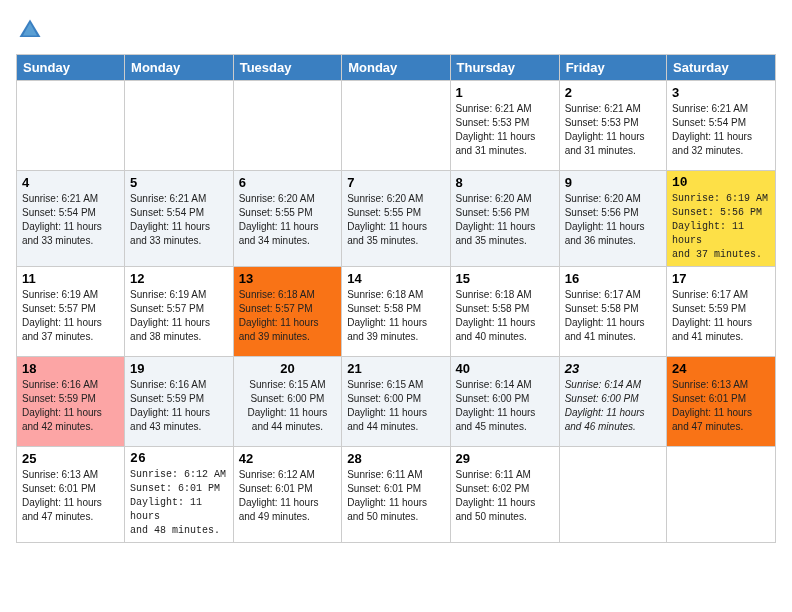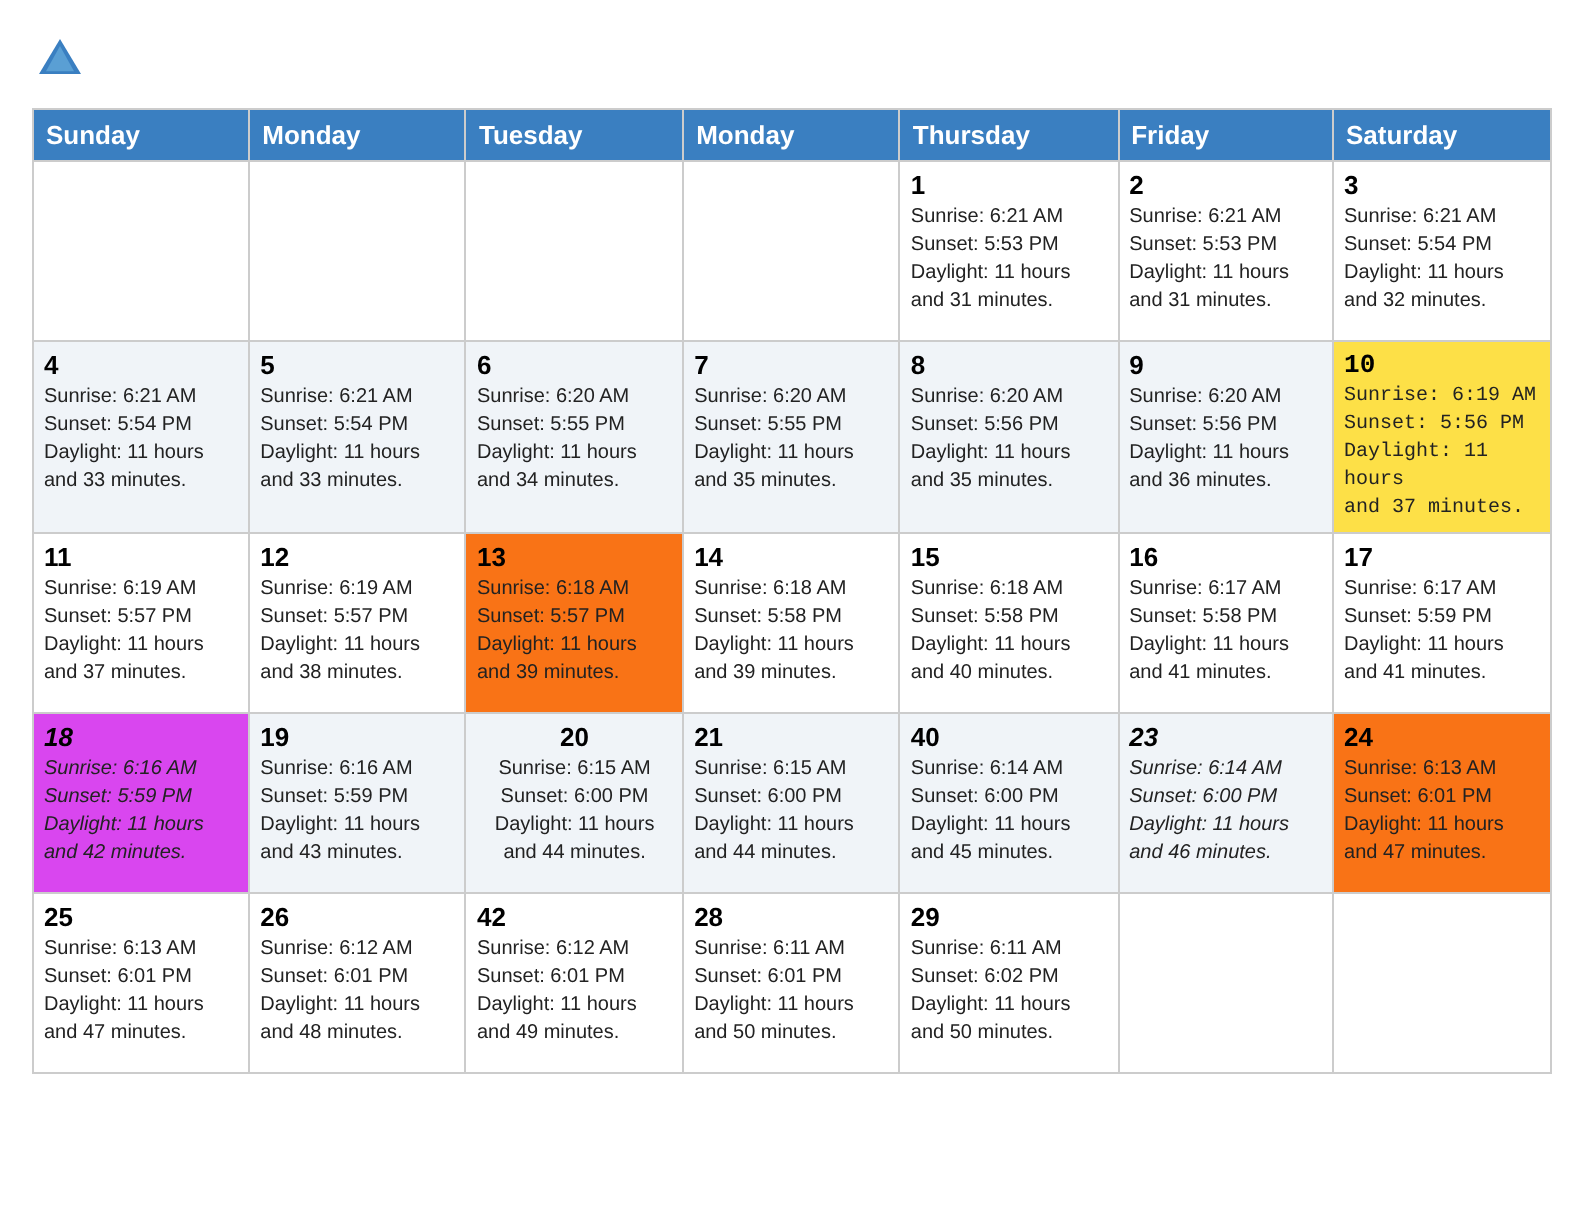--- a/index.html
+++ b/index.html
@@ -239,21 +239,21 @@
         </td>
         <td style="background-color: rgb(255, 255, 255);">
           <span class="day-number">17</span>
           <div class="day-info" style="white-space: pre-line;">Sunrise: 6:17 AM
 Sunset: 5:59 PM
 Daylight: 11 hours
 and 41 minutes.</div>
         </td>
       </tr>
       <tr>
-        <td style="background-color: #d946ef; font-style: italic;">
+        <td style="background-color: #fca5a5;">
           <span class="day-number">18</span>
           <div class="day-info" style="white-space: pre-line;">Sunrise: 6:16 AM
 Sunset: 5:59 PM
 Daylight: 11 hours
 and 42 minutes.</div>
         </td>
         <td style="background-color: rgb(240, 244, 248);">
           <span class="day-number">19</span>
           <div class="day-info" style="white-space: pre-line;">Sunrise: 6:16 AM
 Sunset: 5:59 PM
@@ -297,21 +297,21 @@
         </td>
       </tr>
       <tr>
         <td style="background-color: rgb(255, 255, 255);">
           <span class="day-number">25</span>
           <div class="day-info" style="white-space: pre-line;">Sunrise: 6:13 AM
 Sunset: 6:01 PM
 Daylight: 11 hours
 and 47 minutes.</div>
         </td>
-        <td style="background-color: rgb(255, 255, 255);">
+        <td style="background-color: rgb(255, 255, 255); font-family: Liberation Mono, monospace;">
           <span class="day-number">26</span>
           <div class="day-info" style="white-space: pre-line;">Sunrise: 6:12 AM
 Sunset: 6:01 PM
 Daylight: 11 hours
 and 48 minutes.</div>
         </td>
         <td style="background-color: rgb(255, 255, 255);">
           <span class="day-number">42</span>
           <div class="day-info" style="white-space: pre-line;">Sunrise: 6:12 AM
 Sunset: 6:01 PM

